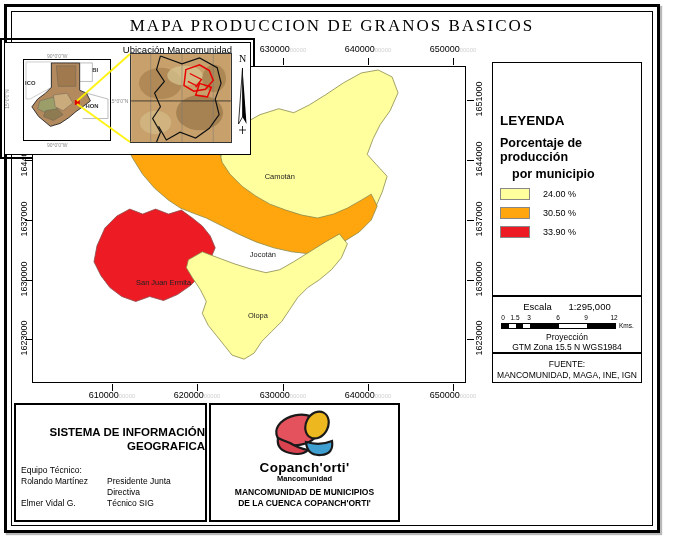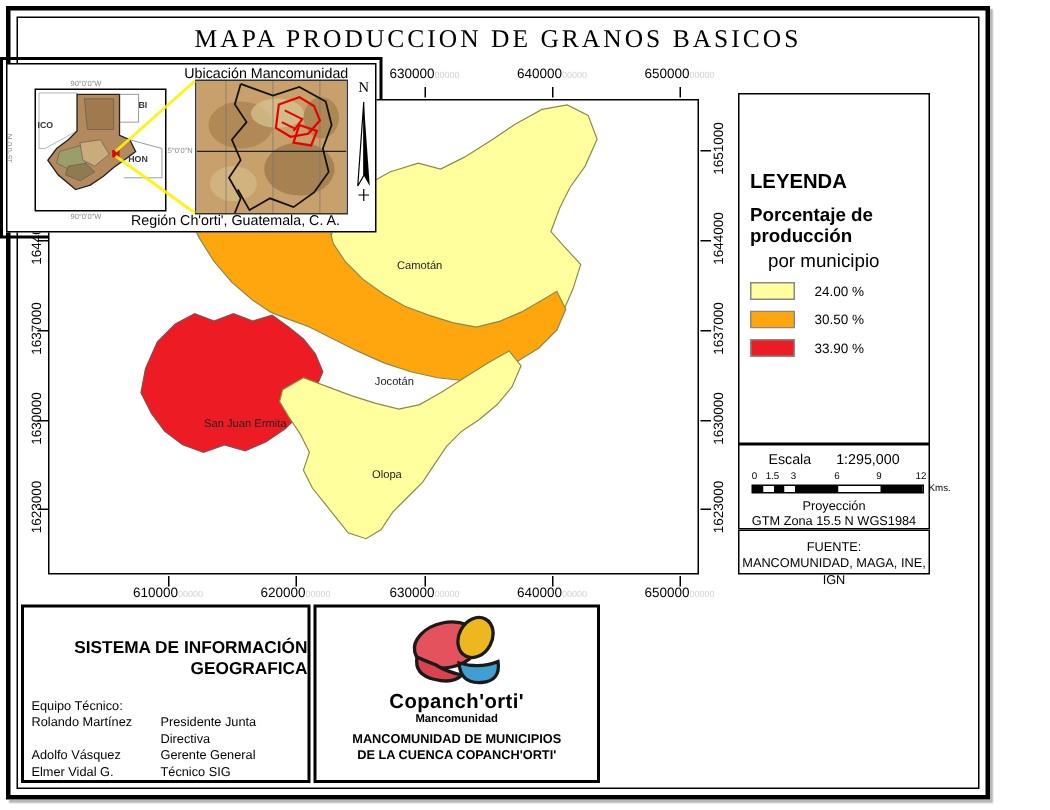--- a/index.html
+++ b/index.html
@@ -23,25 +23,25 @@
   .muni-label { font-family:"Liberation Sans",sans-serif; font-size:7.5px; fill:#222; }
 
   
   .tick-v { position:absolute; width:1px; height:7px; background:#000; }
   .tick-h { position:absolute; width:7px; height:1px; background:#000; }
   .ax { position:absolute; width:60px; text-align:center; font-size:9px; white-space:nowrap; }
   .ax .ghost { font-size:6px; color:#aaa; opacity:.55; }
   .ax-rot { transform:rotate(-90deg); transform-origin:center; }
 
   
-  .rbox { position:absolute; left:492px; width:128px; border:1px solid #000; background:#fff; }
+  .rbox { position:absolute; left:492px; width:150px; border:1px solid #000; background:#fff; }
   #legend-box { top:62px; height:234px; padding-left:7px; }
   #legend-heading { margin-top:50px; font-size:13.5px; font-weight:bold; }
   .legend-sub { font-size:12.5px; font-weight:bold; margin-top:8px; }
-  .legend-sub2 { font-size:12.5px; font-weight:normal; margin-top:3px;padding-left:12px; }
+  .legend-sub2 { font-size:12.5px; font-weight:bold; margin-top:3px;padding-left:12px; }
   .legend-row { display:flex; align-items:center; margin-top:7px; }
   .legend-row svg { display:block; }
   .legend-row .lab { font-size:9px; margin-left:13px; }
 
   #scale-box { top:296px; height:57px; }
   #scale-line1 { text-align:center; margin-top:4px; font-size:9.5px; }
   #scale-line1 .ratio { margin-left:14px; }
   #scalebar-wrap { position:relative; margin-left:8px; margin-top:2px; width:148px; height:18px; }
   .sb-num { position:absolute; top:0; font-size:6.5px; transform:translateX(-50%); }
   #scalebar { position:absolute; left:0; top:9px; width:115px; height:6px; border:1px solid #000; display:flex; }
@@ -212,24 +212,20 @@
   <div id="box-credits" class="bbox">
     <div class="credits-title first">SISTEMA DE INFORMACIÓN</div>
     <div class="credits-title">GEOGRAFICA</div>
     <div id="team">
       <div>Equipo Técnico:</div>
       <div class="member-row">
         <span class="nm">Rolando Martínez</span>
         <span>Presidente Junta Directiva</span>
       </div>
       <div class="member-row">
-        <span class="nm">Adolfo Vásquez</span>
-        <span>Gerente General</span>
-      </div>
-      <div class="member-row">
         <span class="nm">Elmer Vidal G.</span>
         <span>Técnico SIG</span>
       </div>
     </div>
   </div>
 
   <div id="box-org" class="bbox">
     <svg id="org-logo" width="74" height="50" viewBox="0 0 74 50">
       <ellipse cx="30" cy="20" rx="22" ry="15" fill="#E4525E" stroke="#1a1a1a" stroke-width="2.2" transform="rotate(-12 30 20)"></ellipse>
       <path d="M10,28 Q8,40 22,43 Q34,46 40,40 Q30,38 22,33 Q14,30 10,28 Z" fill="#D94350" stroke="#1a1a1a" stroke-width="2.2"></path>
@@ -298,17 +294,16 @@
       <div id="north-wrap">
         <div id="north-n">N</div>
         <svg width="17" height="78" viewBox="0 0 17 78">
           <polygon points="8.5,4 12.5,60 8.5,53" fill="#000"></polygon>
           <polygon points="8.5,4 4.5,60 8.5,53" fill="#fff" stroke="#000" stroke-width="0.8"></polygon>
           <line x1="5" y1="66" x2="12" y2="66" stroke="#000" stroke-width="0.8"></line>
           <line x1="8.5" y1="62" x2="8.5" y2="70" stroke="#000" stroke-width="0.8"></line>
         </svg>
       </div>
 
-      <div id="loc-caption">Región Ch'orti', Guatemala, C. A.</div>
     </div>
   </div>
 
 </div>
 
 </body></html>

